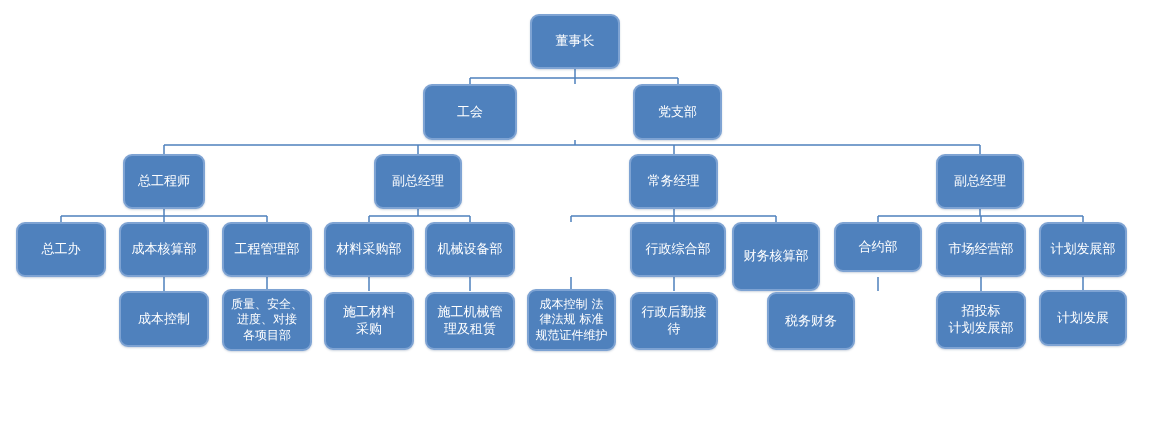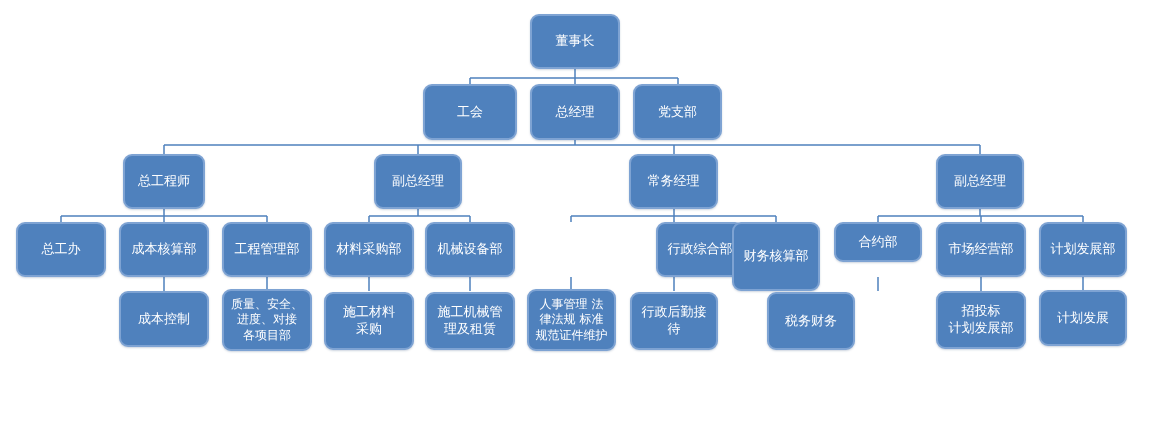--- a/index.html
+++ b/index.html
@@ -65,48 +65,47 @@
 
       <path d="M980 209 L980 216 M878 216 L1083 216 M878 216 L878 222 M981 216 L981 222 M1083 216 L1083 222"></path>
 
       <path d="M164 277 L164 291 M267 277 L267 291 M369 277 L369 291 M470 277 L470 291 M571 277 L571 291 M674 277 L674 291 M776 277 L776 291 M878 277 L878 291 M981 277 L981 291 M1083 277 L1083 291"></path>
     </g>
   </svg>
 
   <div class="node" style="left:530px;top:14px;width:90px;height:55px">董事长</div>
 
   <div class="node" style="left:423px;top:84px;width:94px;height:56px">工会</div>
-  <div class="node" style="left:530px;top:84px;width:90px;height:56px">总经理</div>
   <div class="node" style="left:633px;top:84px;width:89px;height:56px">党支部</div>
 
   <div class="node" style="left:123px;top:154px;width:82px;height:55px">总工程师</div>
   <div class="node" style="left:374px;top:154px;width:88px;height:55px">副总经理</div>
   <div class="node" style="left:629px;top:154px;width:89px;height:55px">常务经理</div>
   <div class="node" style="left:936px;top:154px;width:88px;height:55px">副总经理</div>
 
   <div class="node" style="left:16px;top:222px;width:90px;height:55px">总工办</div>
   <div class="node" style="left:119px;top:222px;width:90px;height:55px">成本核算部</div>
   <div class="node" style="left:222px;top:222px;width:90px;height:55px">工程管理部</div>
   <div class="node" style="left:324px;top:222px;width:90px;height:55px">材料采购部</div>
   <div class="node" style="left:425px;top:222px;width:90px;height:55px">机械设备部</div>
-  <div class="node" style="left:656px;top:222px;width:88px;height:55px">行政综合部</div>
+  <div class="node" style="left:630px;top:222px;width:96px;height:55px">行政综合部</div>
   <div class="node" style="left:732px;top:222px;width:88px;height:69px">财务核算部</div>
-  <div class="node" style="left:834px;top:222px;width:88px;height:40px">合约部</div>
+  <div class="node" style="left:834px;top:222px;width:88px;height:50px">合约部</div>
   <div class="node" style="left:936px;top:222px;width:90px;height:55px">市场经营部</div>
   <div class="node" style="left:1039px;top:222px;width:88px;height:55px">计划发展部</div>
 
   <div class="node" style="left:119px;top:291px;width:90px;height:56px">成本控制</div>
   <div class="node small" style="left:222px;top:289px;width:90px;height:62px">质量、安全、
 进度、对接
 各项目部</div>
   <div class="node" style="left:324px;top:292px;width:90px;height:58px">施工材料
 采购</div>
   <div class="node" style="left:425px;top:292px;width:90px;height:58px">施工机械管
 理及租赁</div>
-  <div class="node small" style="left:527px;top:289px;width:89px;height:62px">人事管理 法
+  <div class="node small" style="left:527px;top:289px;width:89px;height:62px">成本控制 法
 律法规 标准
 规范证件维护</div>
   <div class="node" style="left:630px;top:292px;width:88px;height:58px">行政后勤接
 待</div>
   <div class="node" style="left:767px;top:292px;width:88px;height:58px">税务财务</div>
   <div class="node" style="left:936px;top:291px;width:90px;height:58px">招投标
 计划发展部</div>
   <div class="node" style="left:1039px;top:290px;width:88px;height:56px">计划发展</div>
 
 </div>

